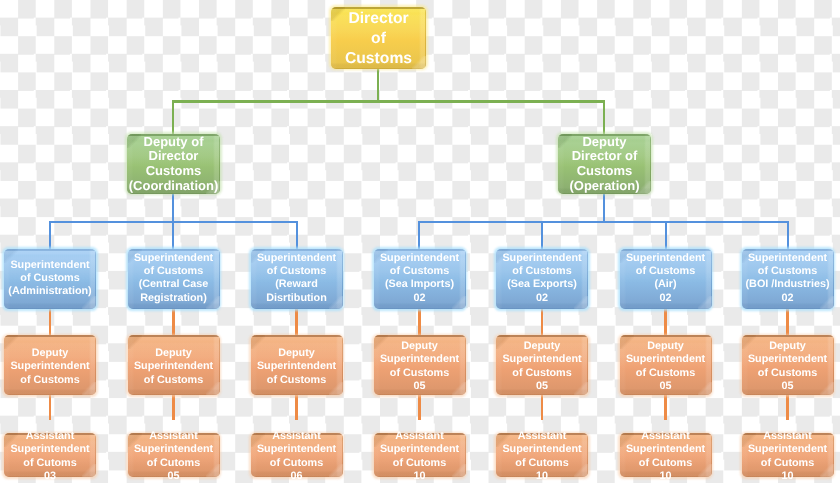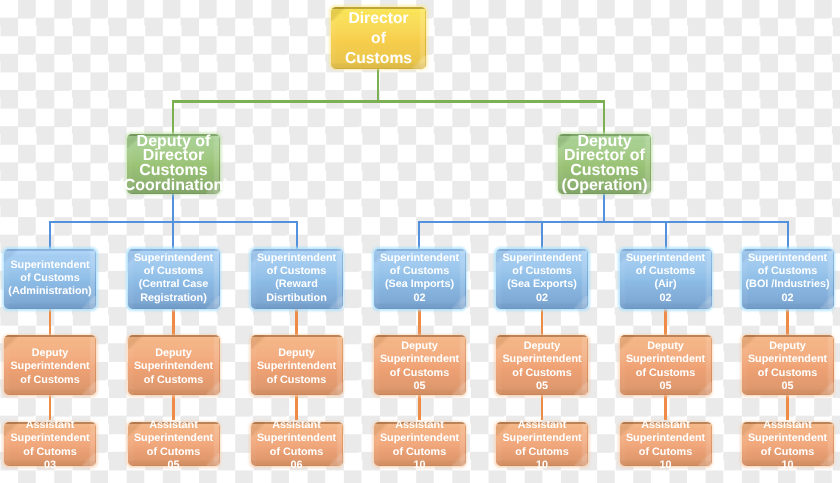--- a/index.html
+++ b/index.html
@@ -40,21 +40,21 @@
      linear-gradient(180deg,transparent 0 6px,rgba(255,255,255,.06) 9px 22px,transparent 34px),
      linear-gradient(180deg,rgba(105,80,20,.42) 0 1.6px,rgba(255,255,255,.05) 2.2px 4.5px,transparent 7px),
      linear-gradient(0deg,rgba(150,115,25,.30) 0 1px,rgba(110,75,10,.08) 1px 4px,transparent 6.5px),
      linear-gradient(90deg,rgba(255,255,255,.04) 0 4px,transparent 6.5px),
      linear-gradient(270deg,rgba(150,115,25,.28) 0 .8px,rgba(255,255,255,.14) 1px 5px,transparent 7px);}
   .lv1 .wtl{background:linear-gradient(135deg,rgba(120,85,0,.17) 0%,rgba(120,85,0,.17) 45%,transparent 62%);}
   .lv1 .wbr{background:linear-gradient(315deg,rgba(255,255,255,.20) 0%,rgba(255,255,255,.20) 45%,transparent 62%);}
 
   
   .lv2{top:133.5px;width:93px;height:60px;}
-  .lv2 .txt{font-size:16px;line-height:14.7px;}
+  .lv2 .txt{font-size:13px;line-height:14.7px;}
   .lv2 .glow{background:rgba(196,226,172,.62);}
   .lv2 .face{background:linear-gradient(180deg,#a8d295 0%,#99c274 52%,#89ab70 100%);}
   .lv2 .bev{background:
      linear-gradient(180deg,transparent 0 6px,rgba(255,255,255,.06) 9px 22px,transparent 34px),
      linear-gradient(180deg,rgba(70,105,45,.42) 0 1.6px,rgba(255,255,255,.05) 2.2px 4.5px,transparent 7px),
      linear-gradient(0deg,rgba(70,105,45,.28) 0 1px,rgba(45,80,25,.08) 1px 4px,transparent 6.5px),
      linear-gradient(90deg,rgba(255,255,255,.04) 0 4px,transparent 6.5px),
      linear-gradient(270deg,rgba(70,105,45,.26) 0 .8px,rgba(255,255,255,.12) 1px 5px,transparent 7px);}
   .lv2 .wtl{background:linear-gradient(135deg,rgba(45,80,25,.15) 0%,rgba(45,80,25,.15) 45%,transparent 62%);}
   .lv2 .wbr{background:linear-gradient(315deg,rgba(255,255,255,.18) 0%,rgba(255,255,255,.18) 45%,transparent 62%);}
@@ -69,21 +69,21 @@
      linear-gradient(180deg,rgba(55,105,160,.28) 0 1.4px,rgba(255,255,255,.08) 2.2px 4.5px,transparent 7px),
      linear-gradient(0deg,rgba(55,105,160,.26) 0 1px,rgba(25,70,120,.08) 1px 4px,transparent 6.5px),
      linear-gradient(90deg,rgba(255,255,255,.05) 0 4px,transparent 6.5px),
      linear-gradient(270deg,rgba(55,105,160,.24) 0 .8px,rgba(255,255,255,.14) 1px 5px,transparent 7px);}
   .lv3 .wtl{background:linear-gradient(135deg,rgba(25,70,120,.10) 0%,rgba(25,70,120,.10) 42%,transparent 60%);}
   .lv3 .wbr{background:linear-gradient(315deg,rgba(255,255,255,.18) 0%,rgba(255,255,255,.18) 45%,transparent 62%);}
 
   
   .lv4,.lv5{width:92px;}
   .lv4{top:335px;height:60px;}
-  .lv5{top:422px;height:44px;}
+  .lv5{top:433px;height:44px;}
   .lv4 .txt{font-size:10.8px;line-height:13.3px;transform:translateY(calc(-50% + 1.8px));}
   .lv5 .txt{font-size:10.8px;line-height:13.3px;transform:translateY(calc(-50% + 1.2px));}
   .lv4 .glow,.lv5 .glow{background:rgba(248,205,170,.62);}
   .lv4 .face,.lv5 .face{background:linear-gradient(180deg,#f5b684 0%,#f0a274 52%,#d9956b 100%);}
   .lv4 .bev,.lv5 .bev{background:
      linear-gradient(180deg,transparent 0 6px,rgba(255,255,255,.06) 9px 22px,transparent 34px),
      linear-gradient(180deg,rgba(120,70,35,.45) 0 1.6px,rgba(255,255,255,.05) 2.2px 4.5px,transparent 7px),
      linear-gradient(0deg,rgba(150,90,40,.26) 0 1px,rgba(125,65,10,.08) 1px 4px,transparent 6.5px),
      linear-gradient(90deg,rgba(255,255,255,.04) 0 4px,transparent 6.5px),
      linear-gradient(270deg,rgba(150,90,40,.24) 0 .8px,rgba(255,255,255,.12) 1px 5px,transparent 7px);}

